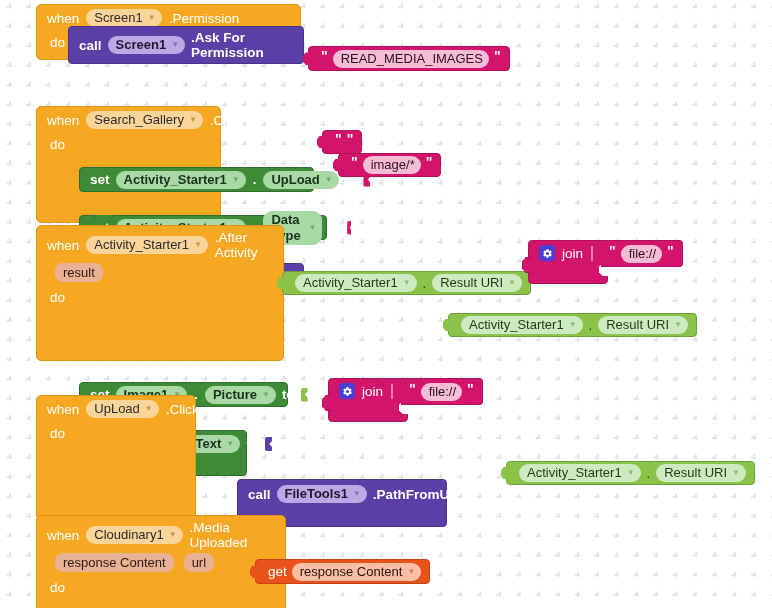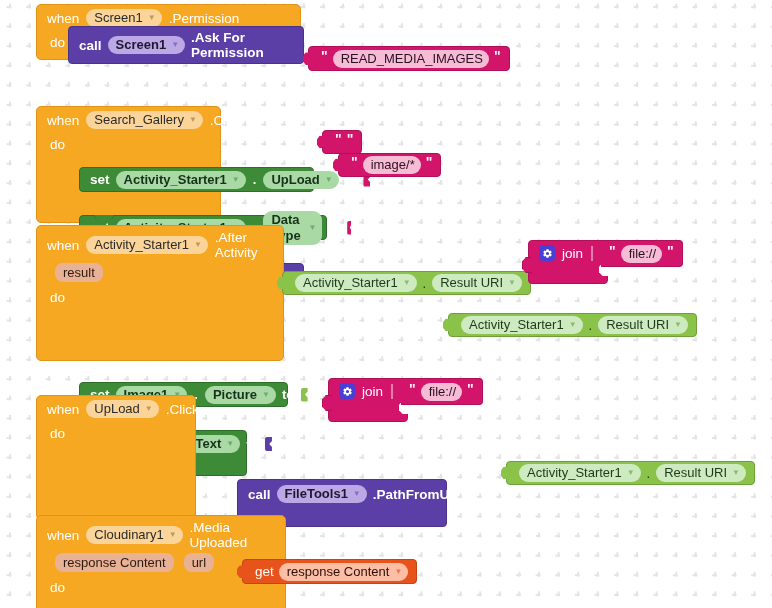--- a/index.html
+++ b/index.html
@@ -432,21 +432,21 @@
       </div>
       <div class="params">
         <span class="chip-param">response Content</span>
         <span class="chip-param">url</span>
       </div>
       <div class="body" style="padding-bottom:30px;">
         <div class="dolabel">do</div>
       </div>
     </div>
 
-    <div class="rep rep-get" style="position:absolute;left:242px;top:559px;height:25px;">
+    <div class="rep rep-get" style="position:absolute;left:255px;top:559px;height:25px;">
       <span class="kw">get</span>
       <span class="chip chip-salmon">
         <span>response Content</span>
         <span class="caret">▼</span>
       </span>
     </div>
 
   </div>
 </div>
 

